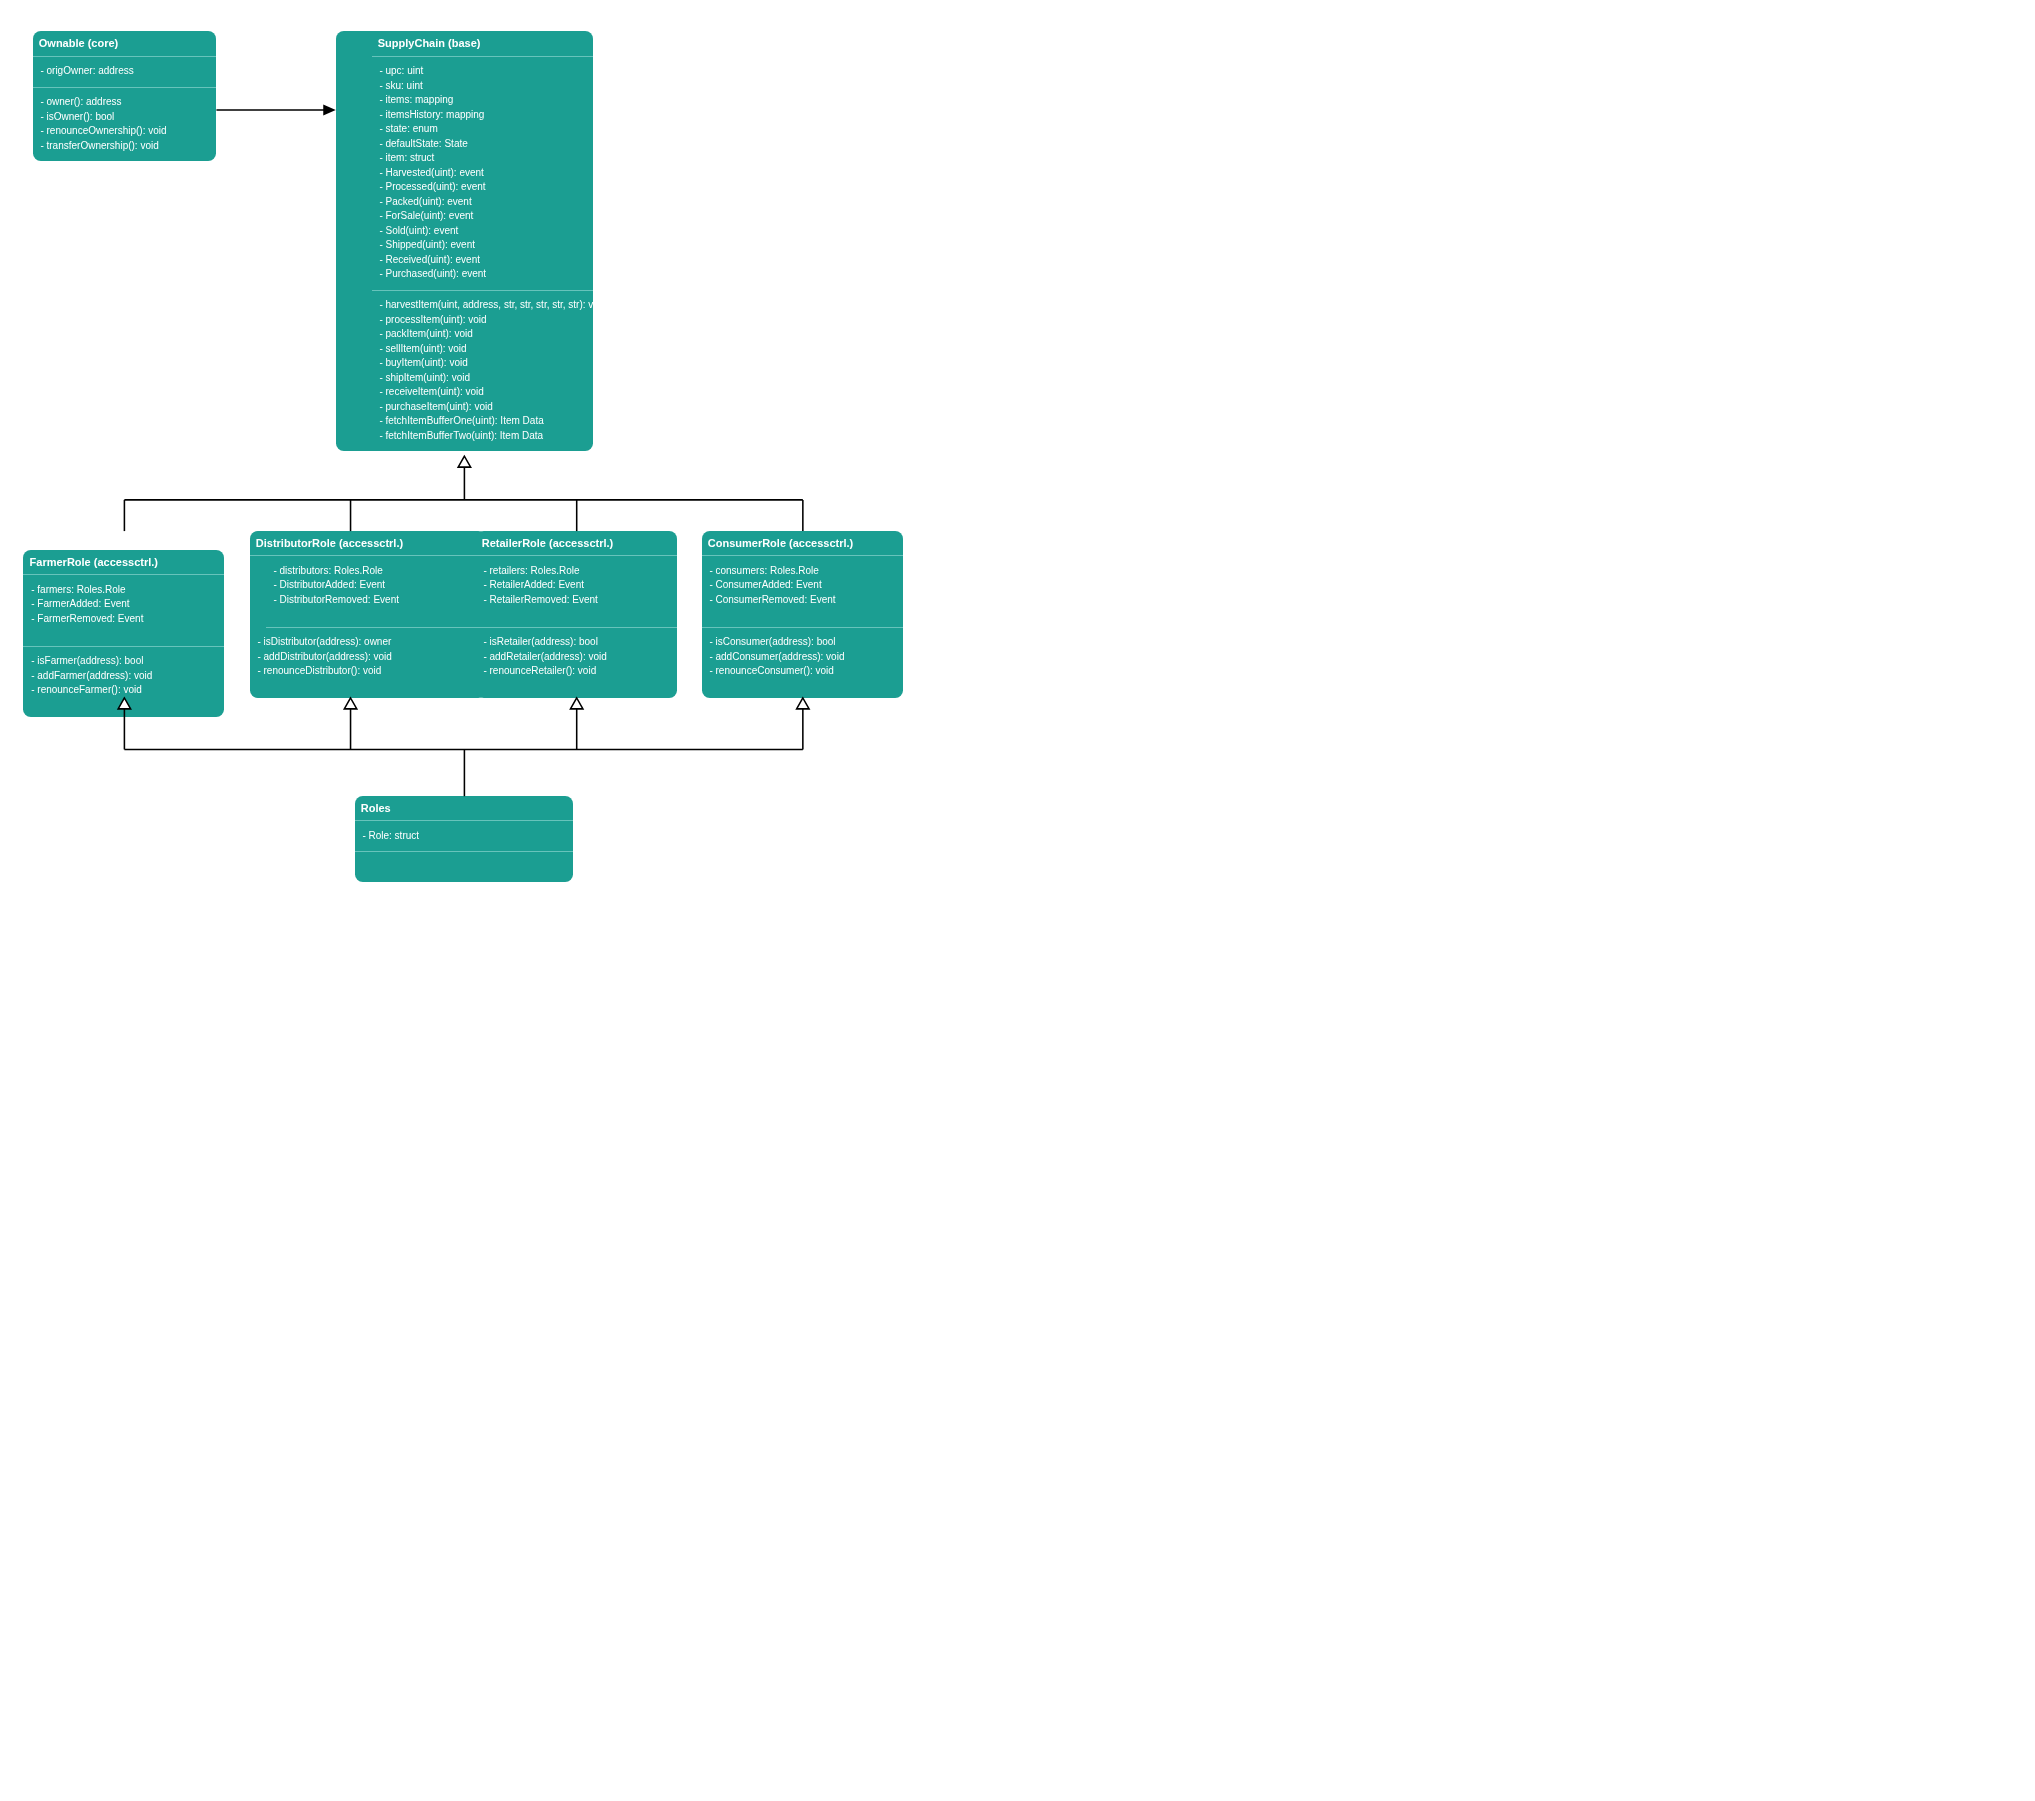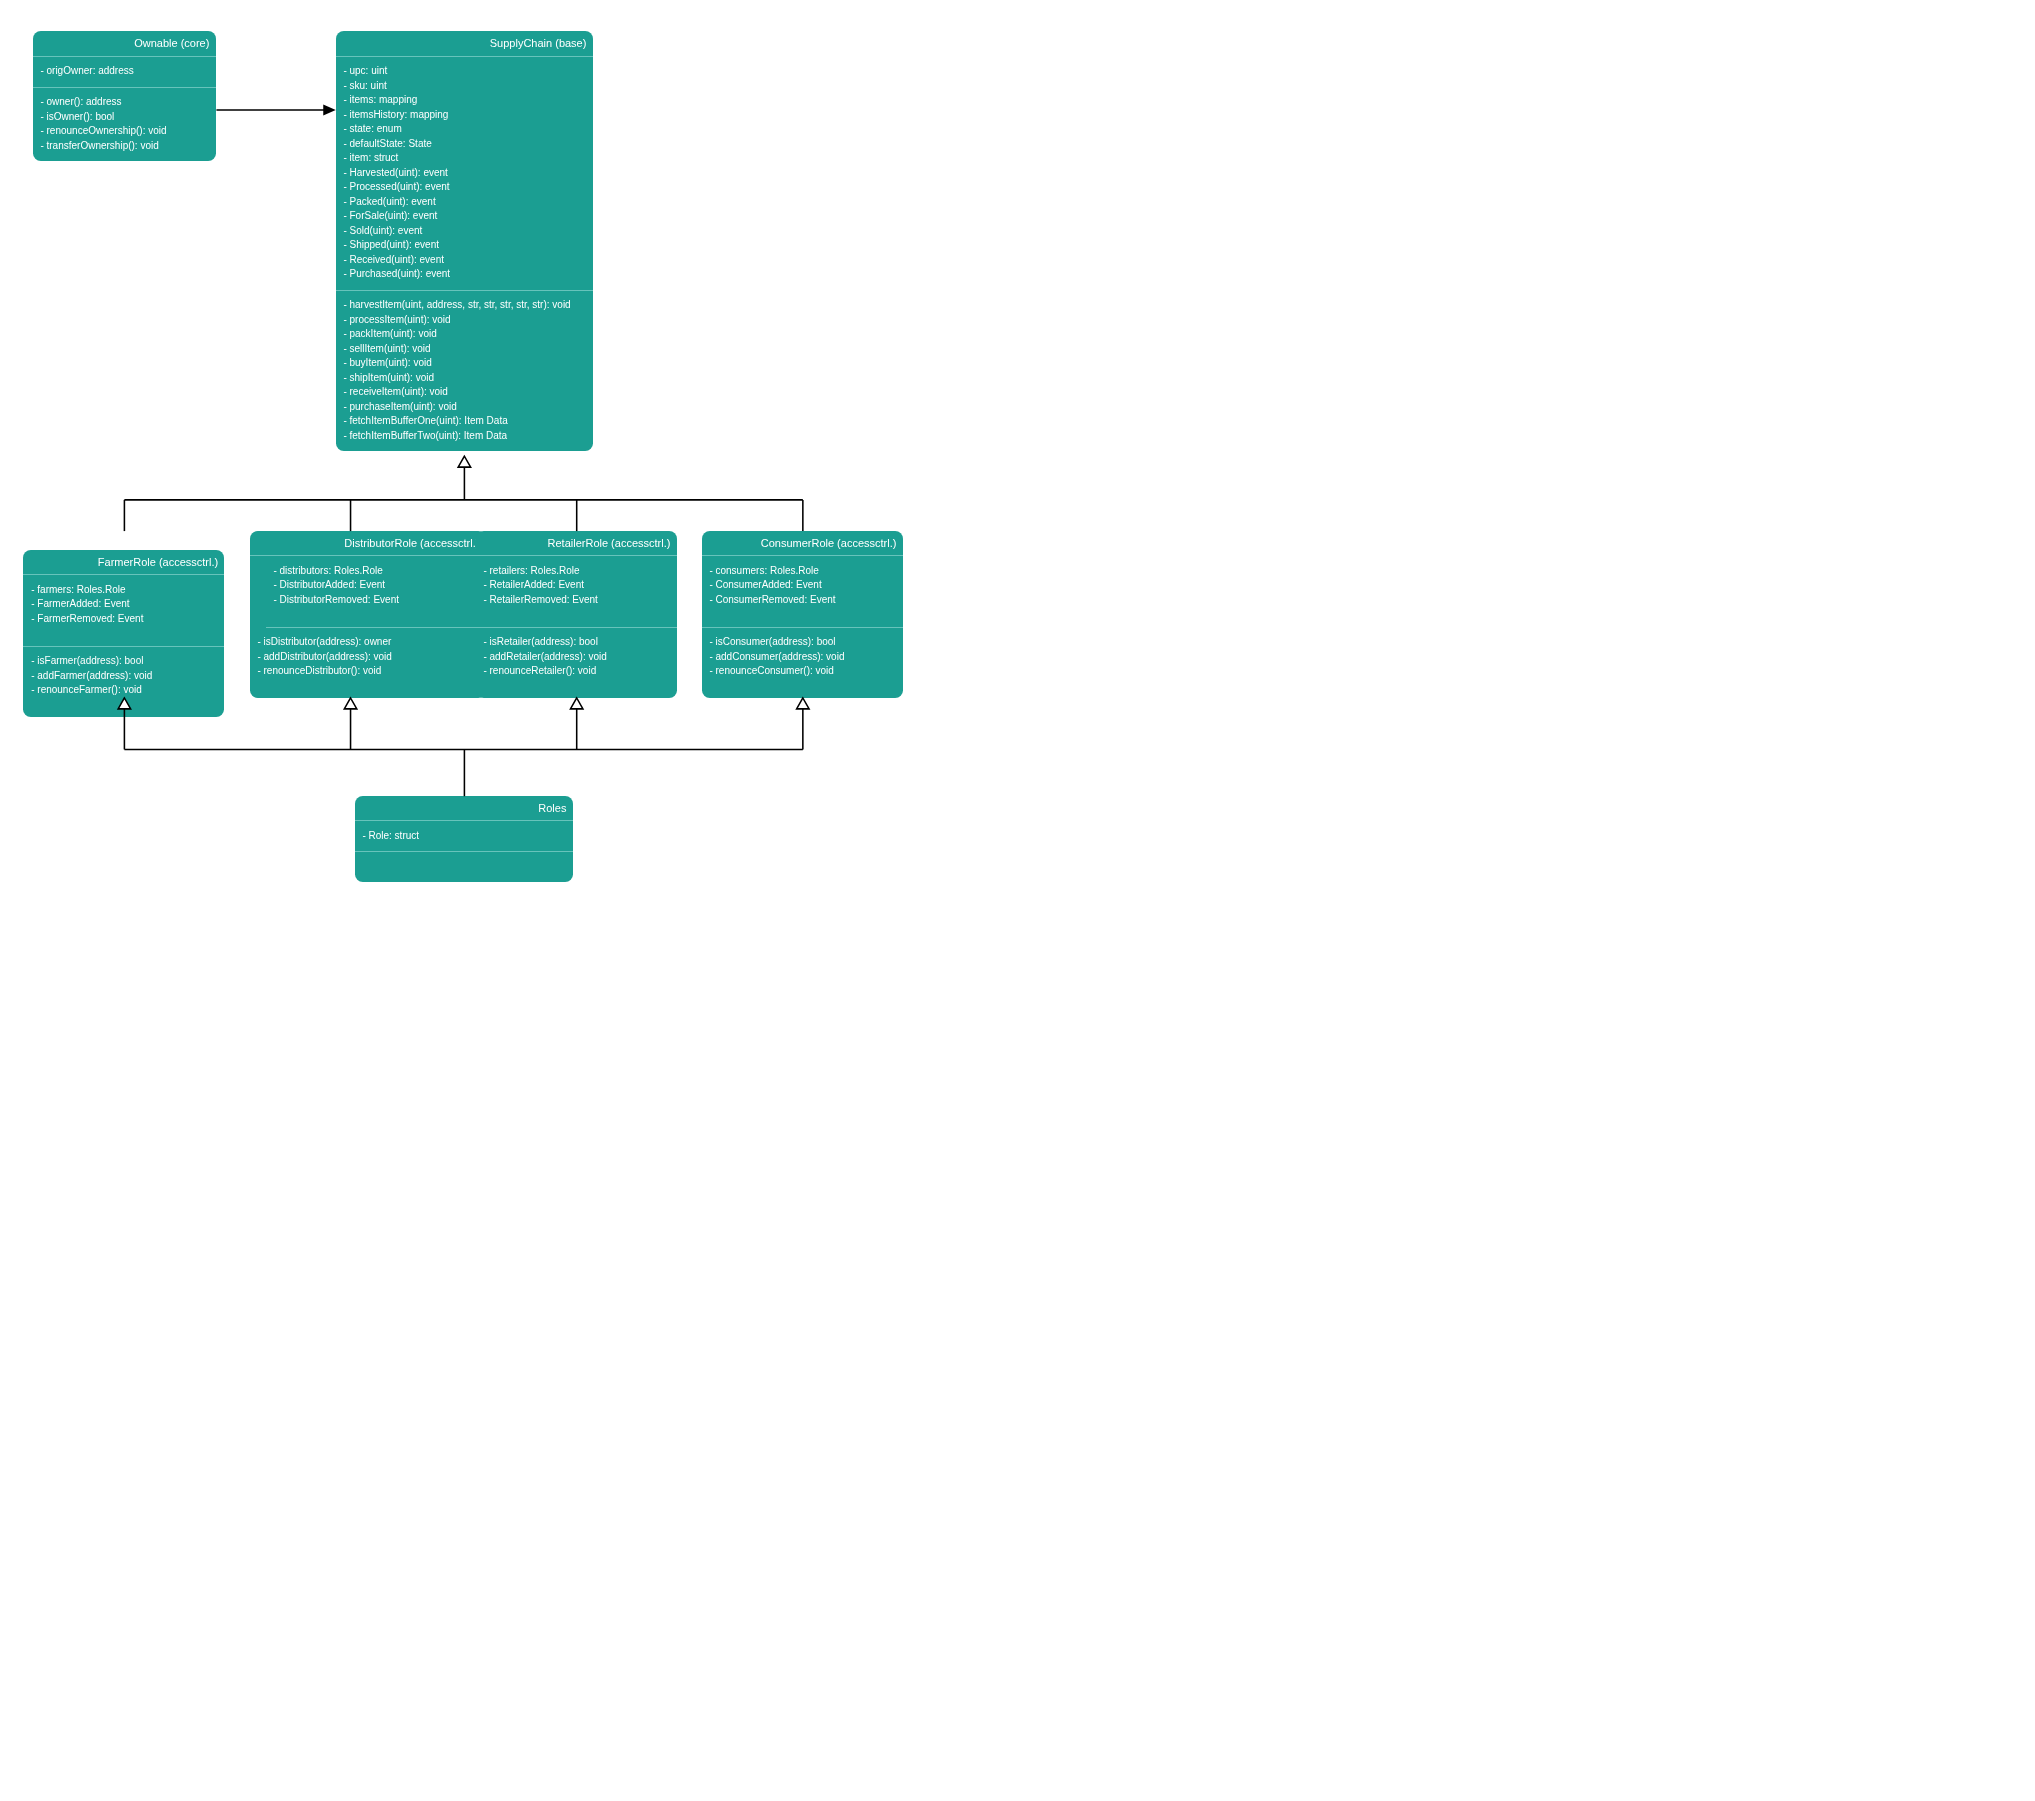--- a/index.html
+++ b/index.html
@@ -16,22 +16,22 @@
   }
   .node {
     position: absolute;
     background: #1b9e92;
     border-radius: 7.8px;
     color: #fff;
     box-sizing: border-box;
     overflow: hidden;
   }
   .node-title {
-    text-align: right;
-    font-weight: normal;
+    text-align: left;
+    font-weight: bold;
     padding: 6.2px 6.2px;
     border-bottom: 0.8px solid #67c3bb;
     font-size: 11px;
     color:#fff;
   }
   .node-attrs {
     padding: 7.8px 7.8px;
     border-bottom: 0.8px solid #67c3bb;
     font-size: 10px;
     line-height: 1.45;
@@ -61,21 +61,21 @@
       <div>- origOwner: address</div>
     </div>
     <div class="node-methods">
       <div>- owner(): address</div>
       <div>- isOwner(): bool</div>
       <div>- renounceOwnership(): void</div>
       <div>- transferOwnership(): void</div>
     </div>
   </div>
 
-  <div class="node" style="left:320px; top:15.6px; width:257px;">
+  <div class="node" style="left:320px; top:15.6px; width:257px;padding-left:36px;">
     <div class="node-title">SupplyChain (base)</div>
     <div class="node-attrs">
       <div>- upc: uint</div>
       <div>- sku: uint</div>
       <div>- items: mapping</div>
       <div>- itemsHistory: mapping</div>
       <div>- state: enum</div>
       <div>- defaultState: State</div>
       <div>- item: struct</div>
       <div>- Harvested(uint): event</div>

